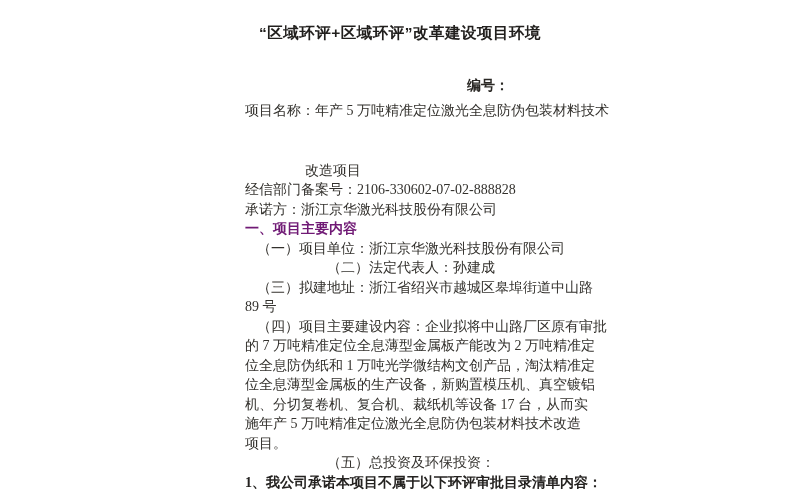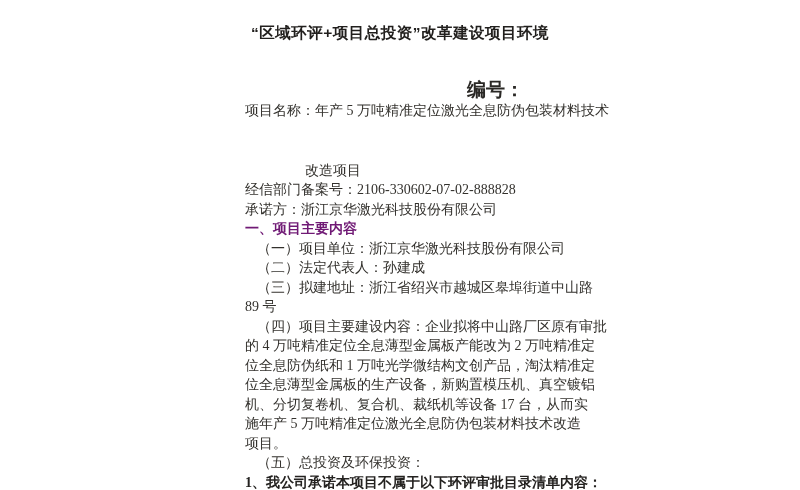--- a/index.html
+++ b/index.html
@@ -27,72 +27,72 @@
     font-size: 15.5px;
     line-height: 24px;
     color: #211f1d;
     letter-spacing: 0.5px;
     white-space: nowrap;
   }
   .doc-number {
     position: absolute;
     top: 77px;
     left: 467px;
-    font-size: 19px;
+    font-size: 14px;
     font-weight: 600;
     color: #2a2825;
     white-space: nowrap;
   }
   .doc-body {
     position: absolute;
     top: 101px;
     left: 245px;
     width: 320px;
     font-size: 14px;
     line-height: 19.5px;
   }
   .line {
     white-space: nowrap;
     color: #33312d;
   }
-  .line.i1 { padding-left: 12px; }
+  .line.i1 { padding-left: 12px; text-align: center; }
   .line.hang { padding-left: 60px; margin-top: 40px; }
   .line.h {
     font-family: "Liberation Sans", sans-serif;
     font-weight: bold;
     color: #701a75;
   }
   .line.b {
     font-weight: bold;
     color: #242220;
   }
 </style>
 </head>
 <body>
 
 <div class="page">
 
   <div class="doc-title">
-    <div>“区域环评+项目总投资”改革建设项目环境</div>
+    <div>“区域环评+区域环评”改革建设项目环境</div>
   </div>
 
   <div class="doc-number">编号：</div>
 
   <div class="doc-body" id="doc-body">
       <div class="line">项目名称：年产 5 万吨精准定位激光全息防伪包装材料技术</div>
       <div class="line hang">改造项目</div>
       <div class="line">经信部门备案号：2106-330602-07-02-888828</div>
       <div class="line">承诺方：浙江京华激光科技股份有限公司</div>
       <div class="line h">一、项目主要内容</div>
       <div class="line i1">（一）项目单位：浙江京华激光科技股份有限公司</div>
       <div class="line i1">（二）法定代表人：孙建成</div>
       <div class="line i1">（三）拟建地址：浙江省绍兴市越城区皋埠街道中山路</div>
       <div class="line">89 号</div>
       <div class="line i1">（四）项目主要建设内容：企业拟将中山路厂区原有审批</div>
-      <div class="line">的 4 万吨精准定位全息薄型金属板产能改为 2 万吨精准定</div>
+      <div class="line">的 7 万吨精准定位全息薄型金属板产能改为 2 万吨精准定</div>
       <div class="line">位全息防伪纸和 1 万吨光学微结构文创产品，淘汰精准定</div>
       <div class="line">位全息薄型金属板的生产设备，新购置模压机、真空镀铝</div>
       <div class="line">机、分切复卷机、复合机、裁纸机等设备 17 台，从而实</div>
       <div class="line">施年产 5 万吨精准定位激光全息防伪包装材料技术改造</div>
       <div class="line">项目。</div>
       <div class="line i1">（五）总投资及环保投资：</div>
       <div class="line b">1、我公司承诺本项目不属于以下环评审批目录清单内容：</div>
     </div>
 
 </div>

